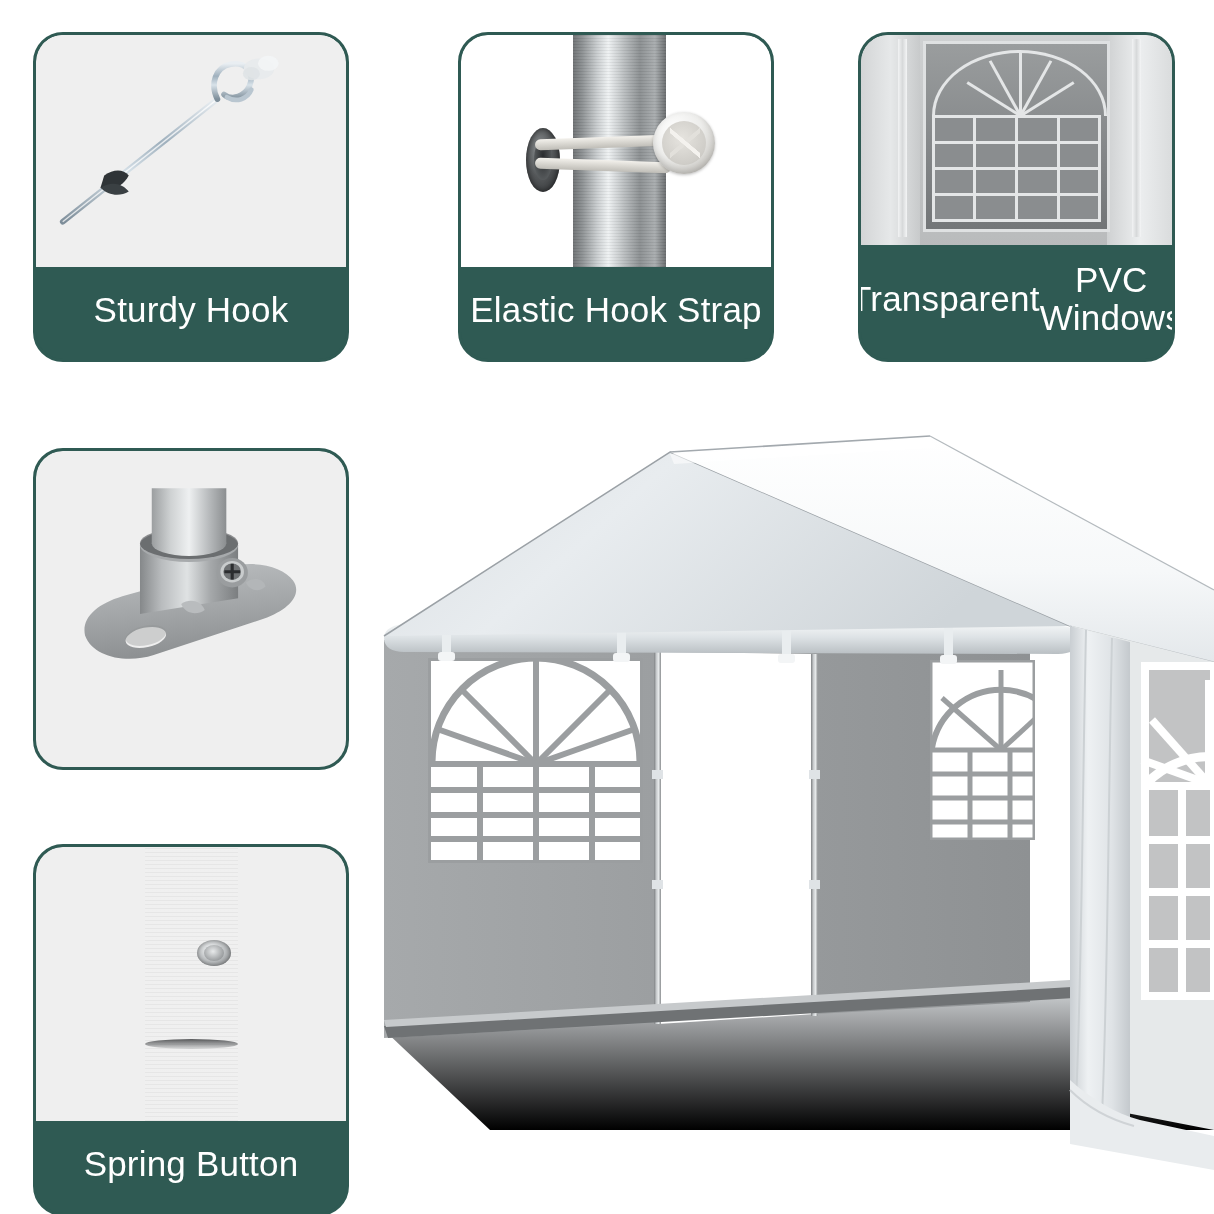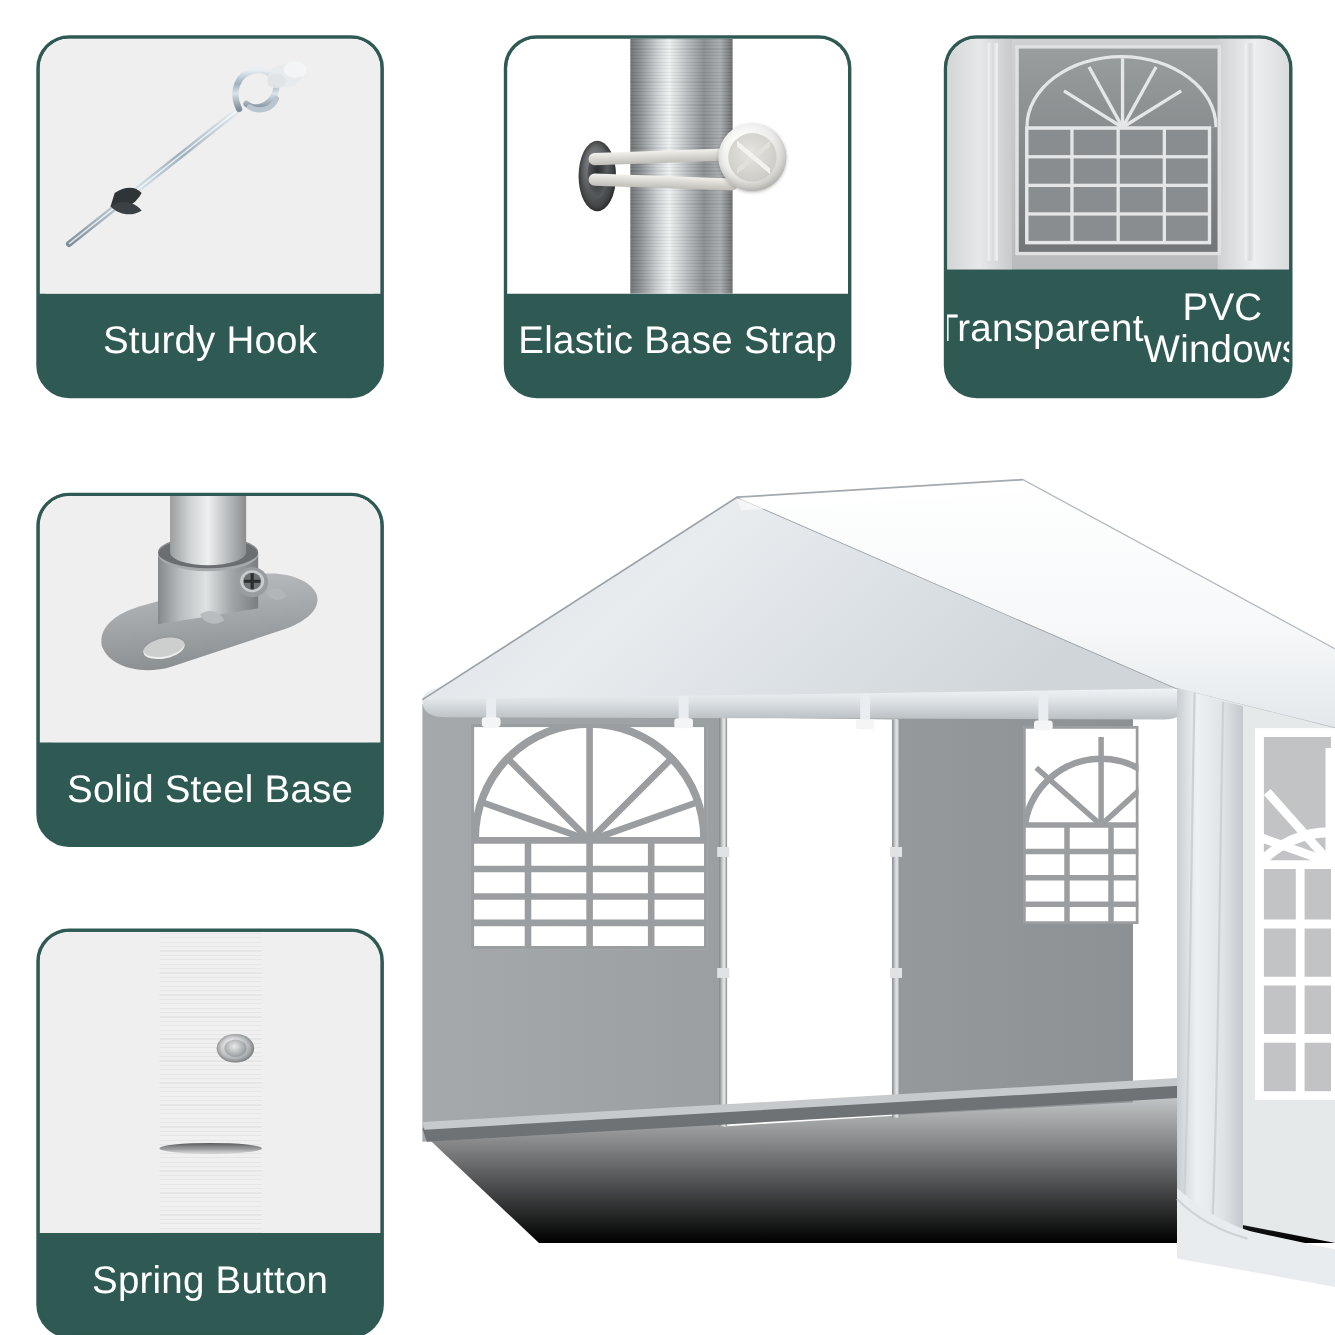--- a/index.html
+++ b/index.html
@@ -235,21 +235,21 @@
 </div>
 
 <div class="feature-card" id="card-strap">
   <div class="card-photo photo-strap">
     <div class="strap-pole"></div>
     <div class="strap-grommet"></div>
     <div class="strap-cord-a"></div>
     <div class="strap-cord-b"></div>
     <div class="strap-ball"></div>
   </div>
-  <div class="card-label">Elastic Base Strap</div>
+  <div class="card-label">Elastic Hook Strap</div>
 </div>
 
 <div class="feature-card" id="card-pvc">
   <div class="card-photo photo-pvc">
     <div class="pvc-sheet-l"></div>
     <div class="pvc-sheet-r"></div>
     <div class="pvc-panel">
       <div class="pvc-arch">
         <div class="pvc-spoke" style="transform: rotate(-58deg);"></div>
         <div class="pvc-spoke" style="transform: rotate(-29deg);"></div>
@@ -329,21 +329,20 @@
       <path d="M214 96 C 222 90, 232 92, 234 100 C 228 106, 218 105, 214 96 Z" fill="#b3b6b8"></path>
 
       <g transform="translate(200,86)">
         <ellipse cx="0" cy="0" rx="16" ry="15" fill="#9a9d9f"></ellipse>
         <ellipse cx="0" cy="-1" rx="12" ry="11" fill="#c9cccd"></ellipse>
         <ellipse cx="0" cy="-1" rx="9" ry="8.5" fill="#6f7274"></ellipse>
         <path d="M-8 -1 L 8 -1 M0 -9 L 0 7" stroke="#2b2d2f" stroke-width="3.2"></path>
       </g>
     </svg>
   </div>
-  <div class="card-label">Solid Steel Base</div>
 </div>
 
 <div class="feature-card" id="card-spring">
   <div class="card-photo photo-spring">
     <div class="spring-pole"></div>
     <div class="spring-joint"></div>
     <div class="spring-button"></div>
   </div>
   <div class="card-label">Spring Button</div>
 </div>

